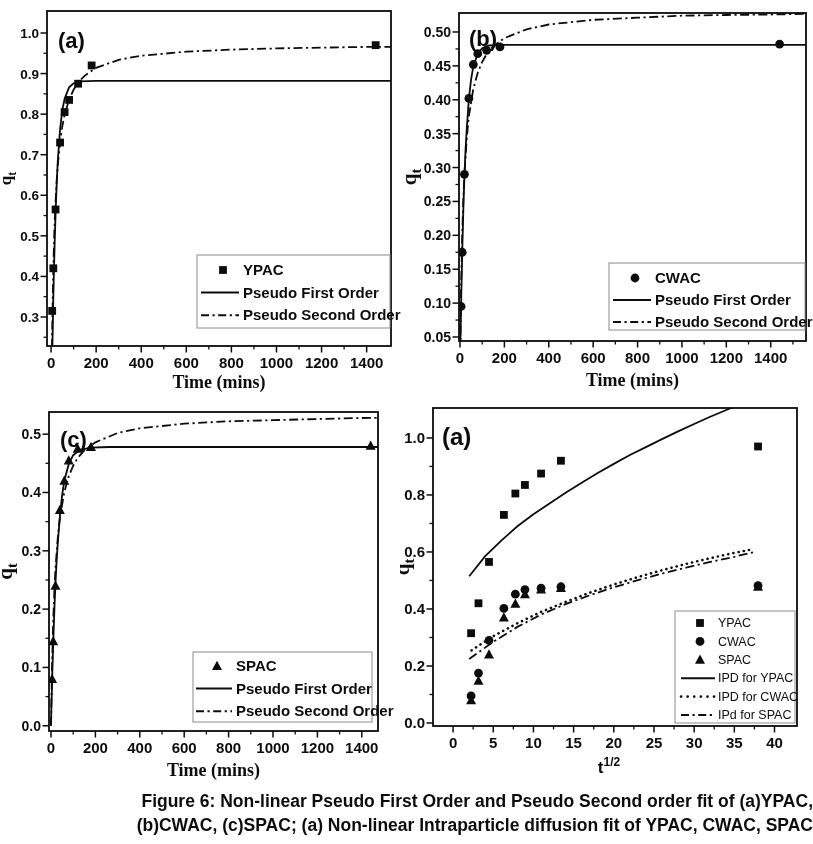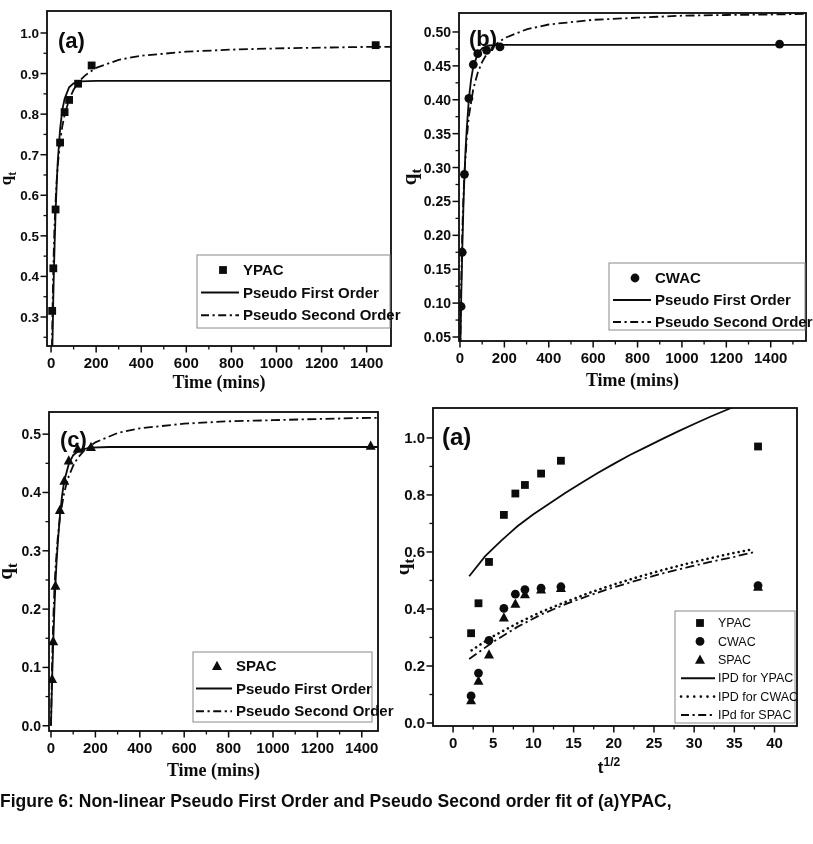--- a/index.html
+++ b/index.html
@@ -1,19 +1,19 @@
 <!DOCTYPE html>
 <html><head>
 <meta charset="utf-8">
 <style>
   html,body{margin:0;padding:0;background:#ffffff;}
   #page{position:relative;width:813px;height:844px;background:#ffffff;overflow:hidden;
         font-family:"Liberation Sans",sans-serif;}
   .panel{position:absolute;}
-  #caption{position:absolute;left:0;top:789px;width:813px;text-align:left;
+  #caption{position:absolute;left:0;top:789px;width:813px;text-align:right;
            font-family:"Liberation Sans",sans-serif;font-weight:bold;
            font-size:17.5px;line-height:24px;color:#0c0c0c;letter-spacing:0px;}
   svg text{fill:#0c0c0c;}
 </style>
 </head>
 <body>
 
 <div id="page">
   <svg id="chart-a" class="panel" style="left:0px;top:0px;" width="403" height="392" viewBox="0 0 403 392">
       <defs>
@@ -387,14 +387,15 @@
         <text x="318" y="290.45" font-family="&quot;Liberation Sans&quot;,sans-serif" font-weight="normal" font-size="12.5">IPD for YPAC</text>
         <line x1="281" y1="304.6" x2="315" y2="304.6" stroke="#0c0c0c" stroke-width="2.6" stroke-linecap="round" stroke-dasharray="0.1 6.5"></line>
         <text x="318" y="308.85" font-family="&quot;Liberation Sans&quot;,sans-serif" font-weight="normal" font-size="12.5">IPD for CWAC</text>
         <line x1="281" y1="323" x2="315" y2="323" stroke="#0c0c0c" stroke-width="2" stroke-dasharray="8 3.5 2.2 3.5"></line>
         <text x="318" y="327.25" font-family="&quot;Liberation Sans&quot;,sans-serif" font-weight="normal" font-size="12.5">IPd for SPAC</text>
       </g>
     </svg>
 
   <div id="caption">
     <div>Figure 6: Non-linear Pseudo First Order and Pseudo Second order fit of (a)YPAC,</div>
+    <div>(b)CWAC, (c)SPAC; (a) Non-linear Intraparticle diffusion fit of YPAC, CWAC, SPAC</div>
   </div>
 </div>
 
 </body></html>

